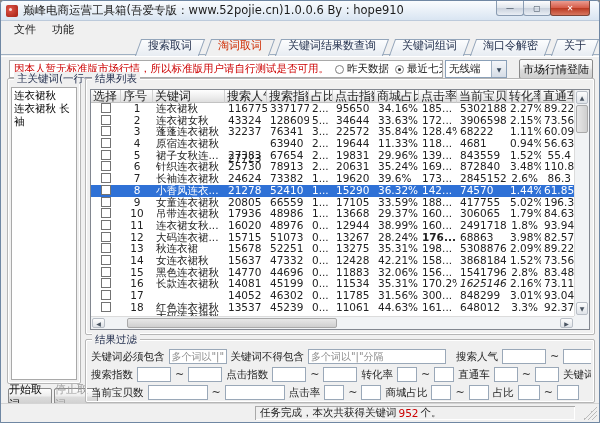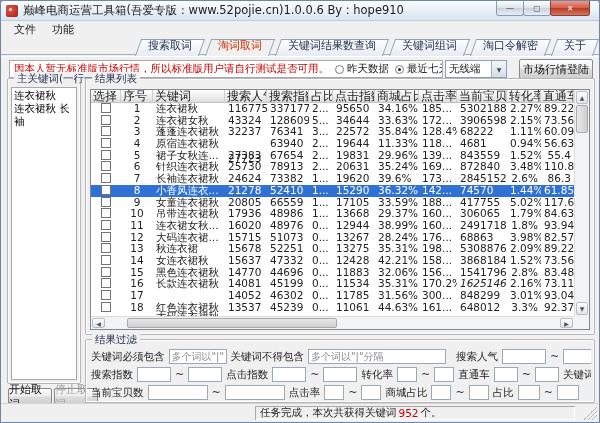--- a/index.html
+++ b/index.html
@@ -337,21 +337,21 @@
               <div class="cell center" style="width: 32px;">9</div>
               <div class="cell" style="width: 72px;">女童连衣裙秋</div>
               <div class="cell" style="width: 42px;">20805</div>
               <div class="cell" style="width: 42px;">66559</div>
               <div class="cell" style="width: 24px;">1...</div>
               <div class="cell" style="width: 42px;">17105</div>
               <div class="cell" style="width: 44px;">33.59%</div>
               <div class="cell" style="width: 38px;">188...</div>
               <div class="cell" style="width: 50px;">417755</div>
               <div class="cell right" style="width: 34px;">5.02%</div>
-              <div class="cell right" style="width: 33px;">117.6</div>
+              <div class="cell right" style="width: 33px;">196.3</div>
             </div>
             <div class="lv-row">
               <div class="cell" style="width: 30px;">
                 <div class="cb"></div>
               </div>
               <div class="cell center" style="width: 32px;">10</div>
               <div class="cell" style="width: 72px;">吊带连衣裙秋</div>
               <div class="cell" style="width: 42px;">17936</div>
               <div class="cell" style="width: 42px;">48986</div>
               <div class="cell" style="width: 24px;">1...</div>
@@ -382,21 +382,21 @@
               <div class="cell" style="width: 30px;">
                 <div class="cb"></div>
               </div>
               <div class="cell center" style="width: 32px;">12</div>
               <div class="cell" style="width: 72px;">大码连衣裙...</div>
               <div class="cell" style="width: 42px;">15715</div>
               <div class="cell" style="width: 42px;">51073</div>
               <div class="cell" style="width: 24px;">0...</div>
               <div class="cell" style="width: 42px;">13267</div>
               <div class="cell" style="width: 44px;">28.24%</div>
-              <div class="cell" style="width: 38px;">176...</div>
+              <div class="cell" style="width: 38px; font-weight: bold;">176...</div>
               <div class="cell" style="width: 50px;">68863</div>
               <div class="cell right" style="width: 34px;">3.98%</div>
               <div class="cell right" style="width: 33px;">82.57</div>
             </div>
             <div class="lv-row">
               <div class="cell" style="width: 30px;">
                 <div class="cb"></div>
               </div>
               <div class="cell center" style="width: 32px;">13</div>
               <div class="cell" style="width: 72px;">秋连衣裙</div>

